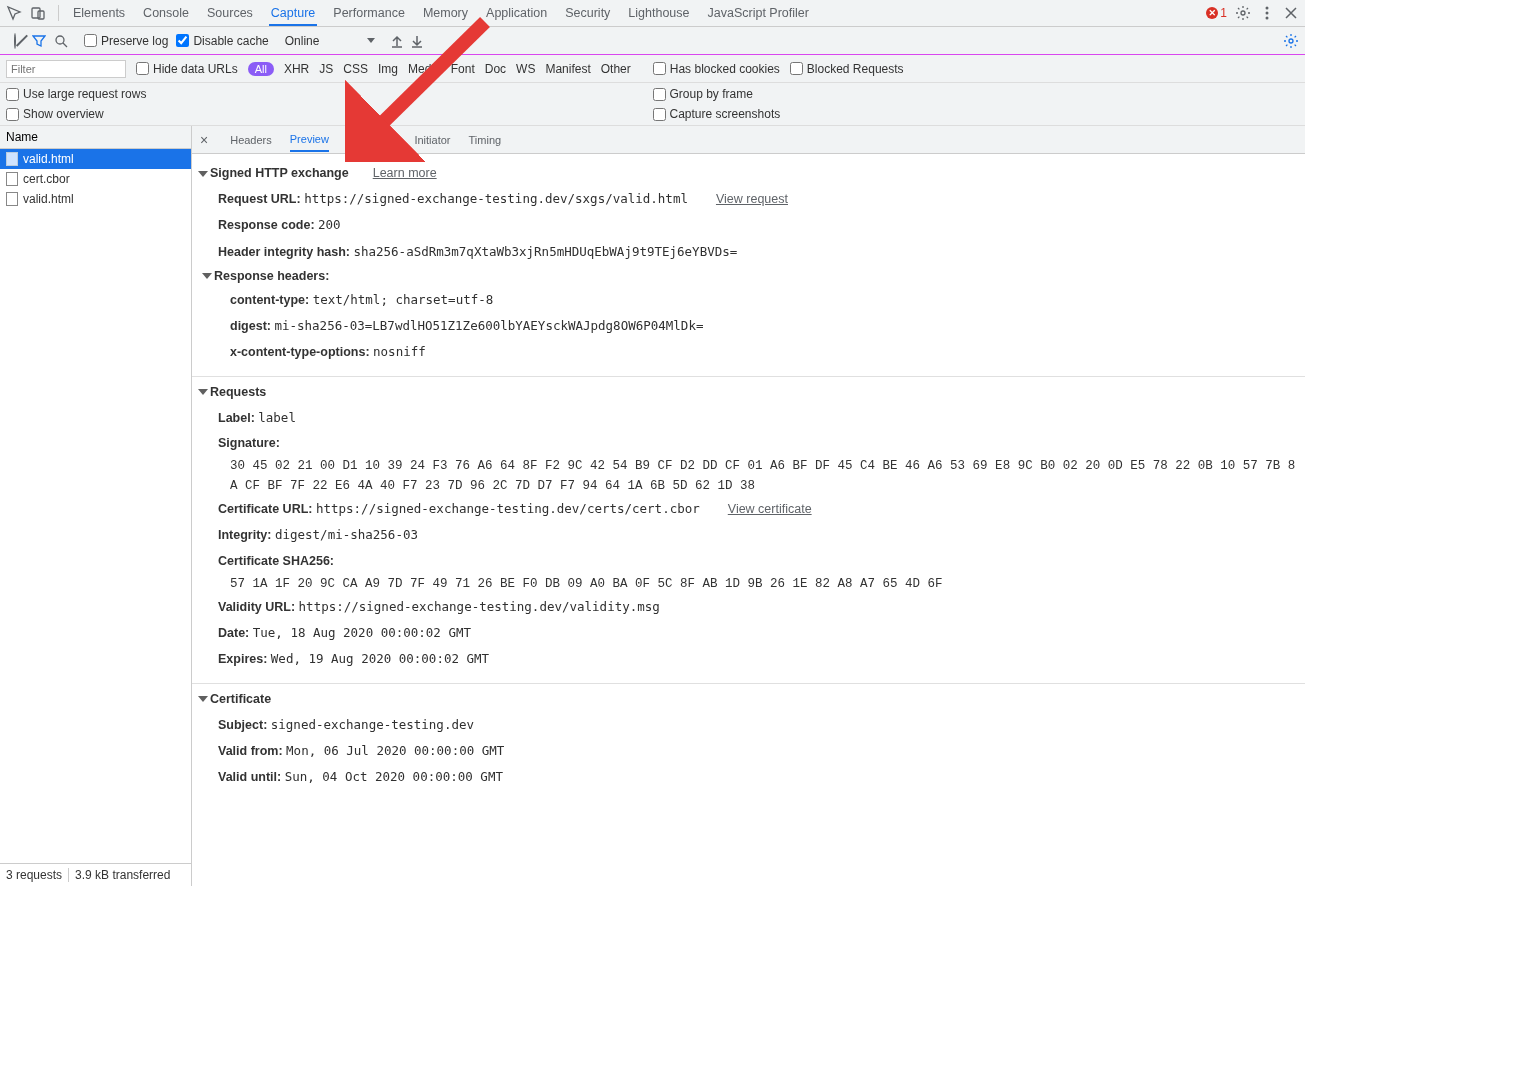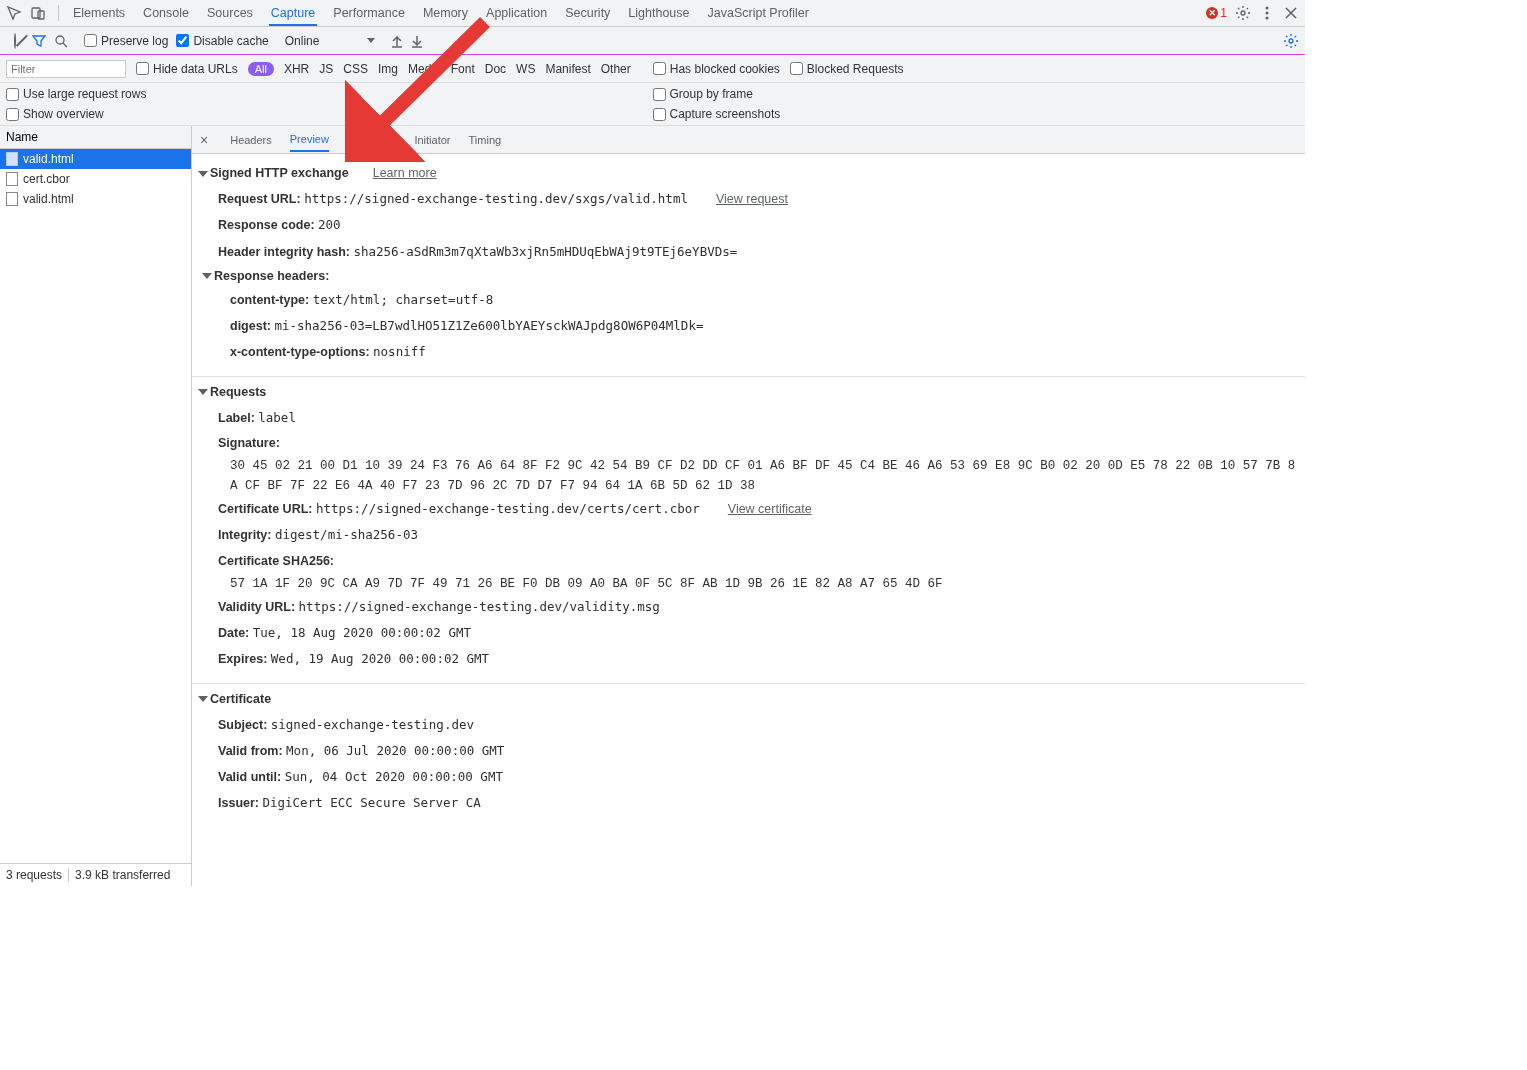--- a/index.html
+++ b/index.html
@@ -298,18 +298,17 @@
         <div class="kv"><span class="k">Expires:</span> <span class="v">Wed, 19 Aug 2020 00:00:02 GMT</span></div>
       </div>
 
       <div class="section" style="border-bottom:none">
         <div class="sec-head">
             <span><span class="tri"></span><span>Certificate</span></span>
           </div>
         <div class="kv"><span class="k">Subject:</span> <span class="v">signed-exchange-testing.dev</span></div>
         <div class="kv"><span class="k">Valid from:</span> <span class="v">Mon, 06 Jul 2020 00:00:00 GMT</span></div>
         <div class="kv"><span class="k">Valid until:</span> <span class="v">Sun, 04 Oct 2020 00:00:00 GMT</span></div>
-        <div class="kv"><span class="k">Issuer:</span> <span class="v">DigiCert ECC Secure Server CA</span></div>
       </div>
 
     </div>
   </div>
 </div>
 
 </body></html>

